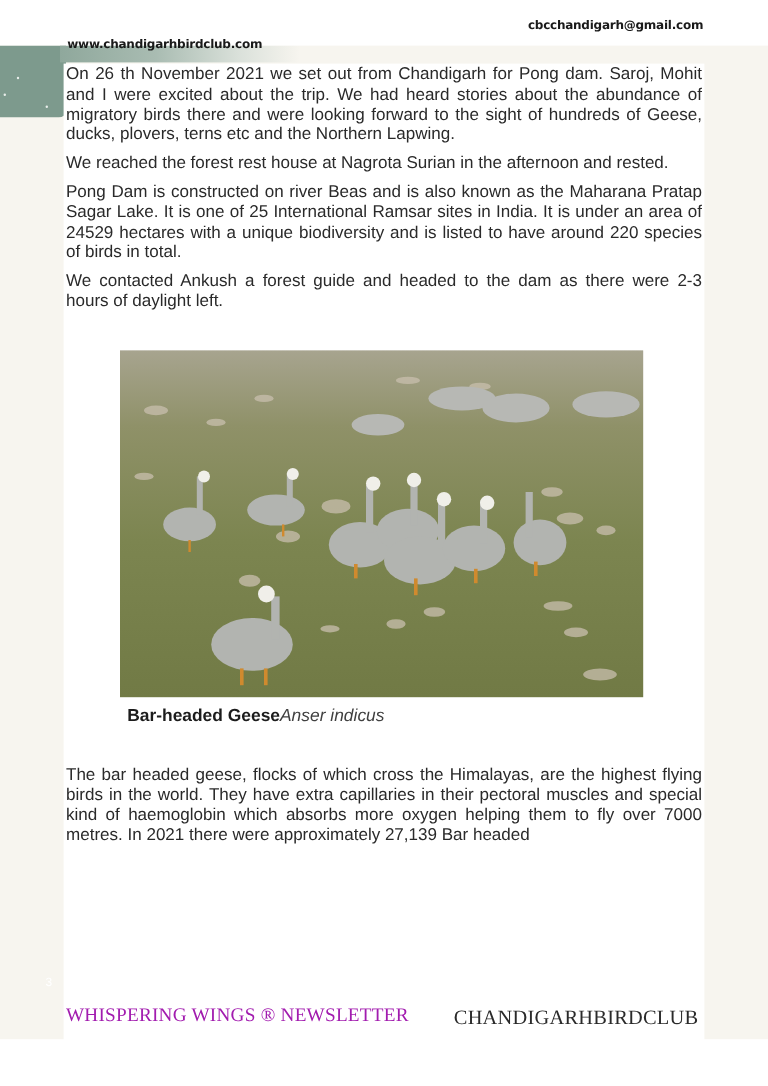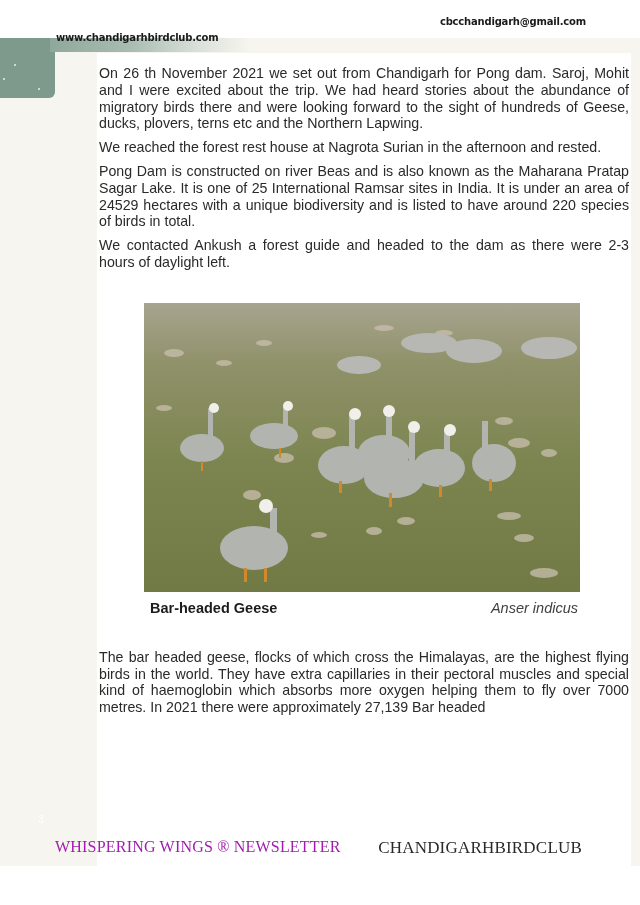--- a/index.html
+++ b/index.html
@@ -32,37 +32,36 @@
     }
     .header-right {
       position: absolute; right: 54px; top: 16px;
       font-size: 10px; font-weight: bold; color: #1a1a1a;
       font-family: "DejaVu Sans", sans-serif; letter-spacing: -0.2px;
     }
 
     .content {
       position: absolute; left: 53px; top: 53px; width: 534px; height: 832px;
       background: #ffffff;
-      padding: 12px 2px 0 2px;
-      margin-left: 44px;
+      padding: 1px 2px 0 2px;
     }
     .para {
       font-size: 14.2px; line-height: 16.8px; text-align: justify;
       color: #2a2a2a; margin-bottom: 7px;
     }
     .figure {
       margin: 32px auto 0 auto; width: 436px;
     }
     .photo {
       width: 436px; height: 289px; position: relative; overflow: hidden;
       background: linear-gradient(180deg, #aaa693 0%, #8e8f66 30%, #7e844f 60%, #737b47 100%);
       margin-left: -2px;
     }
     .caption {
-      display: flex; justify-content: space-between; margin-top: 8px; padding: 0 4px;
+      display: flex; justify-content: flex-start; margin-top: 8px; padding: 0 4px;
       font-size: 14.5px;
     }
     .caption .common { font-weight: bold; color: #1c1c1c; }
     .caption .sci { font-style: italic; color: #404040; }
     .para-2 { margin-top: 33px; }
 
     .page-number {
       position: absolute; left: 38px; top: 814px; font-size: 10px; color: #ffffff;
       font-family: "Liberation Sans", sans-serif;
     }

